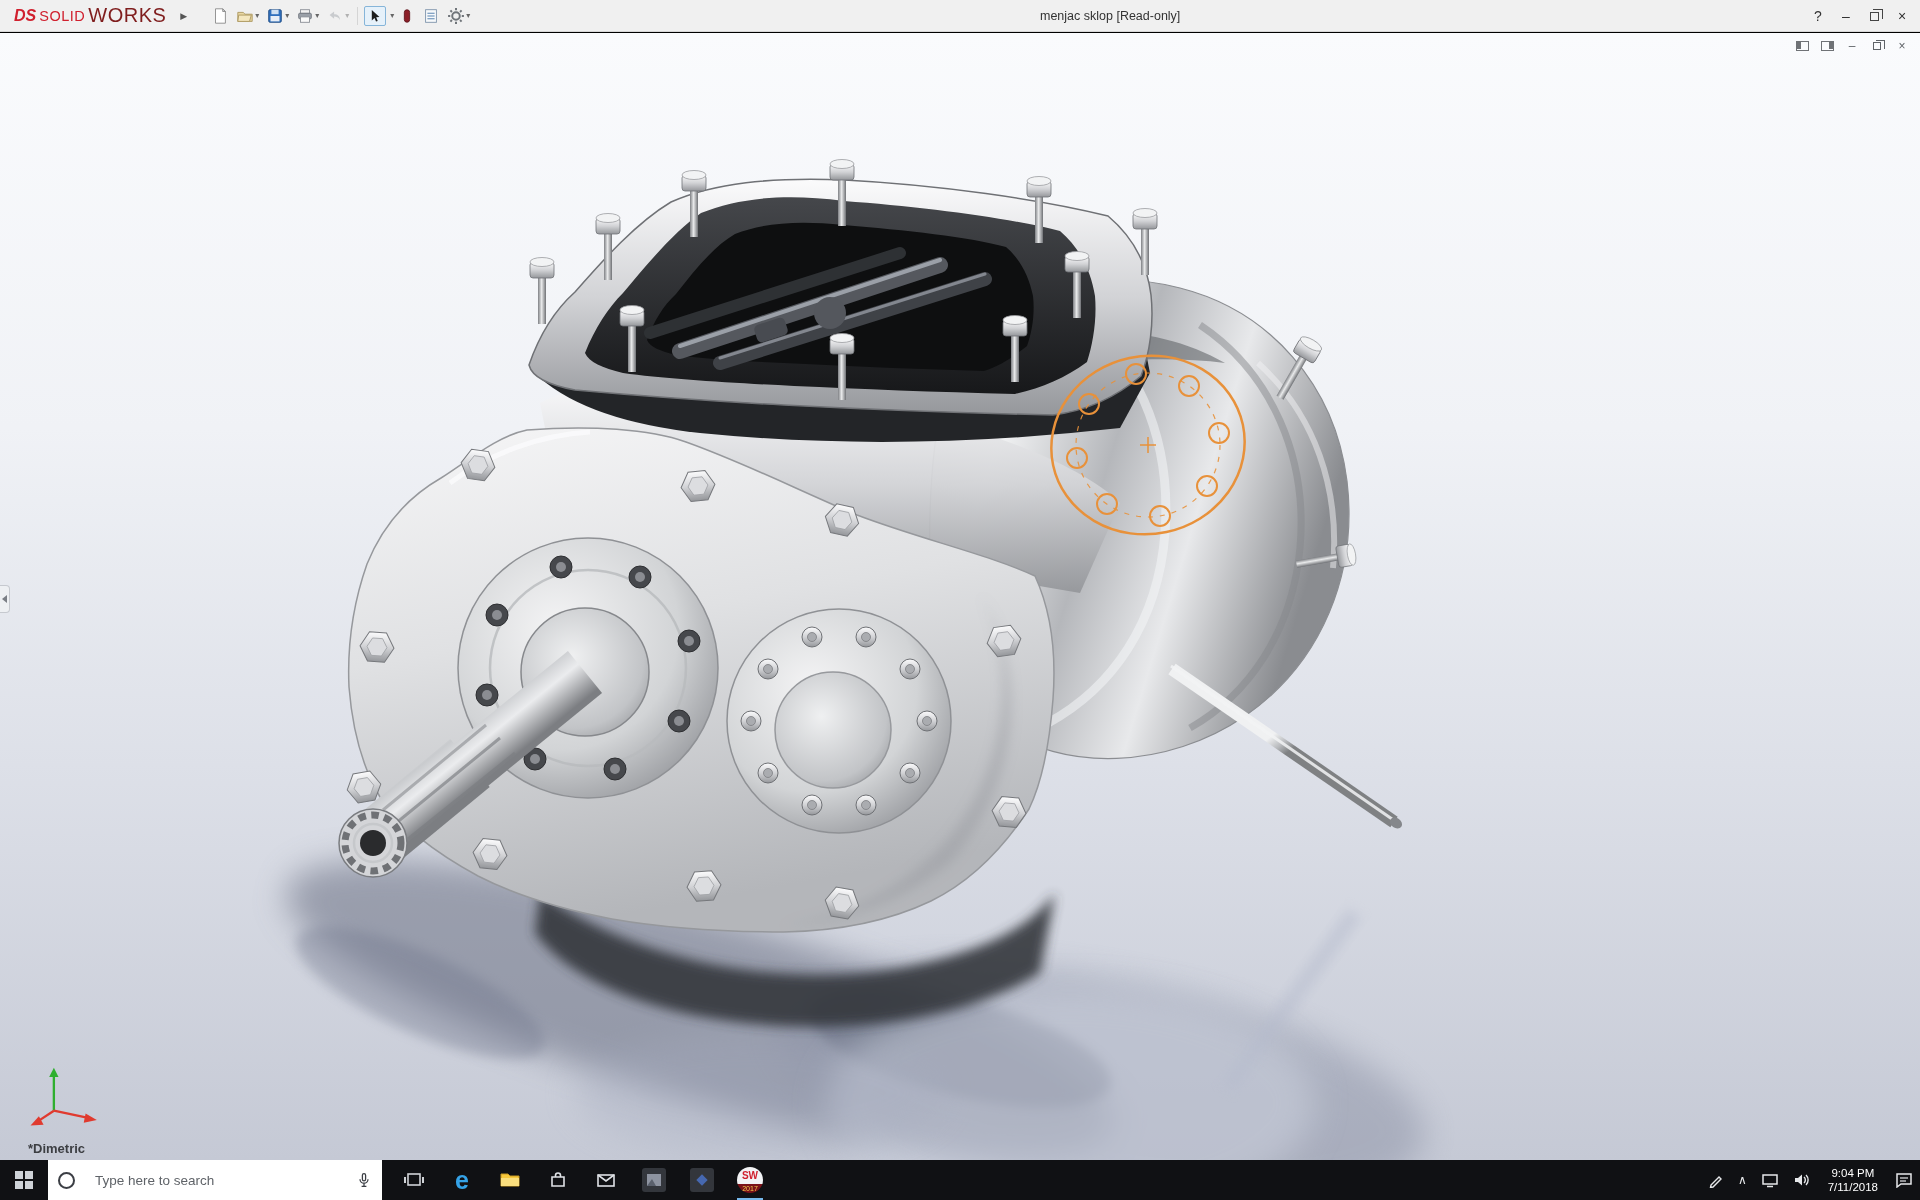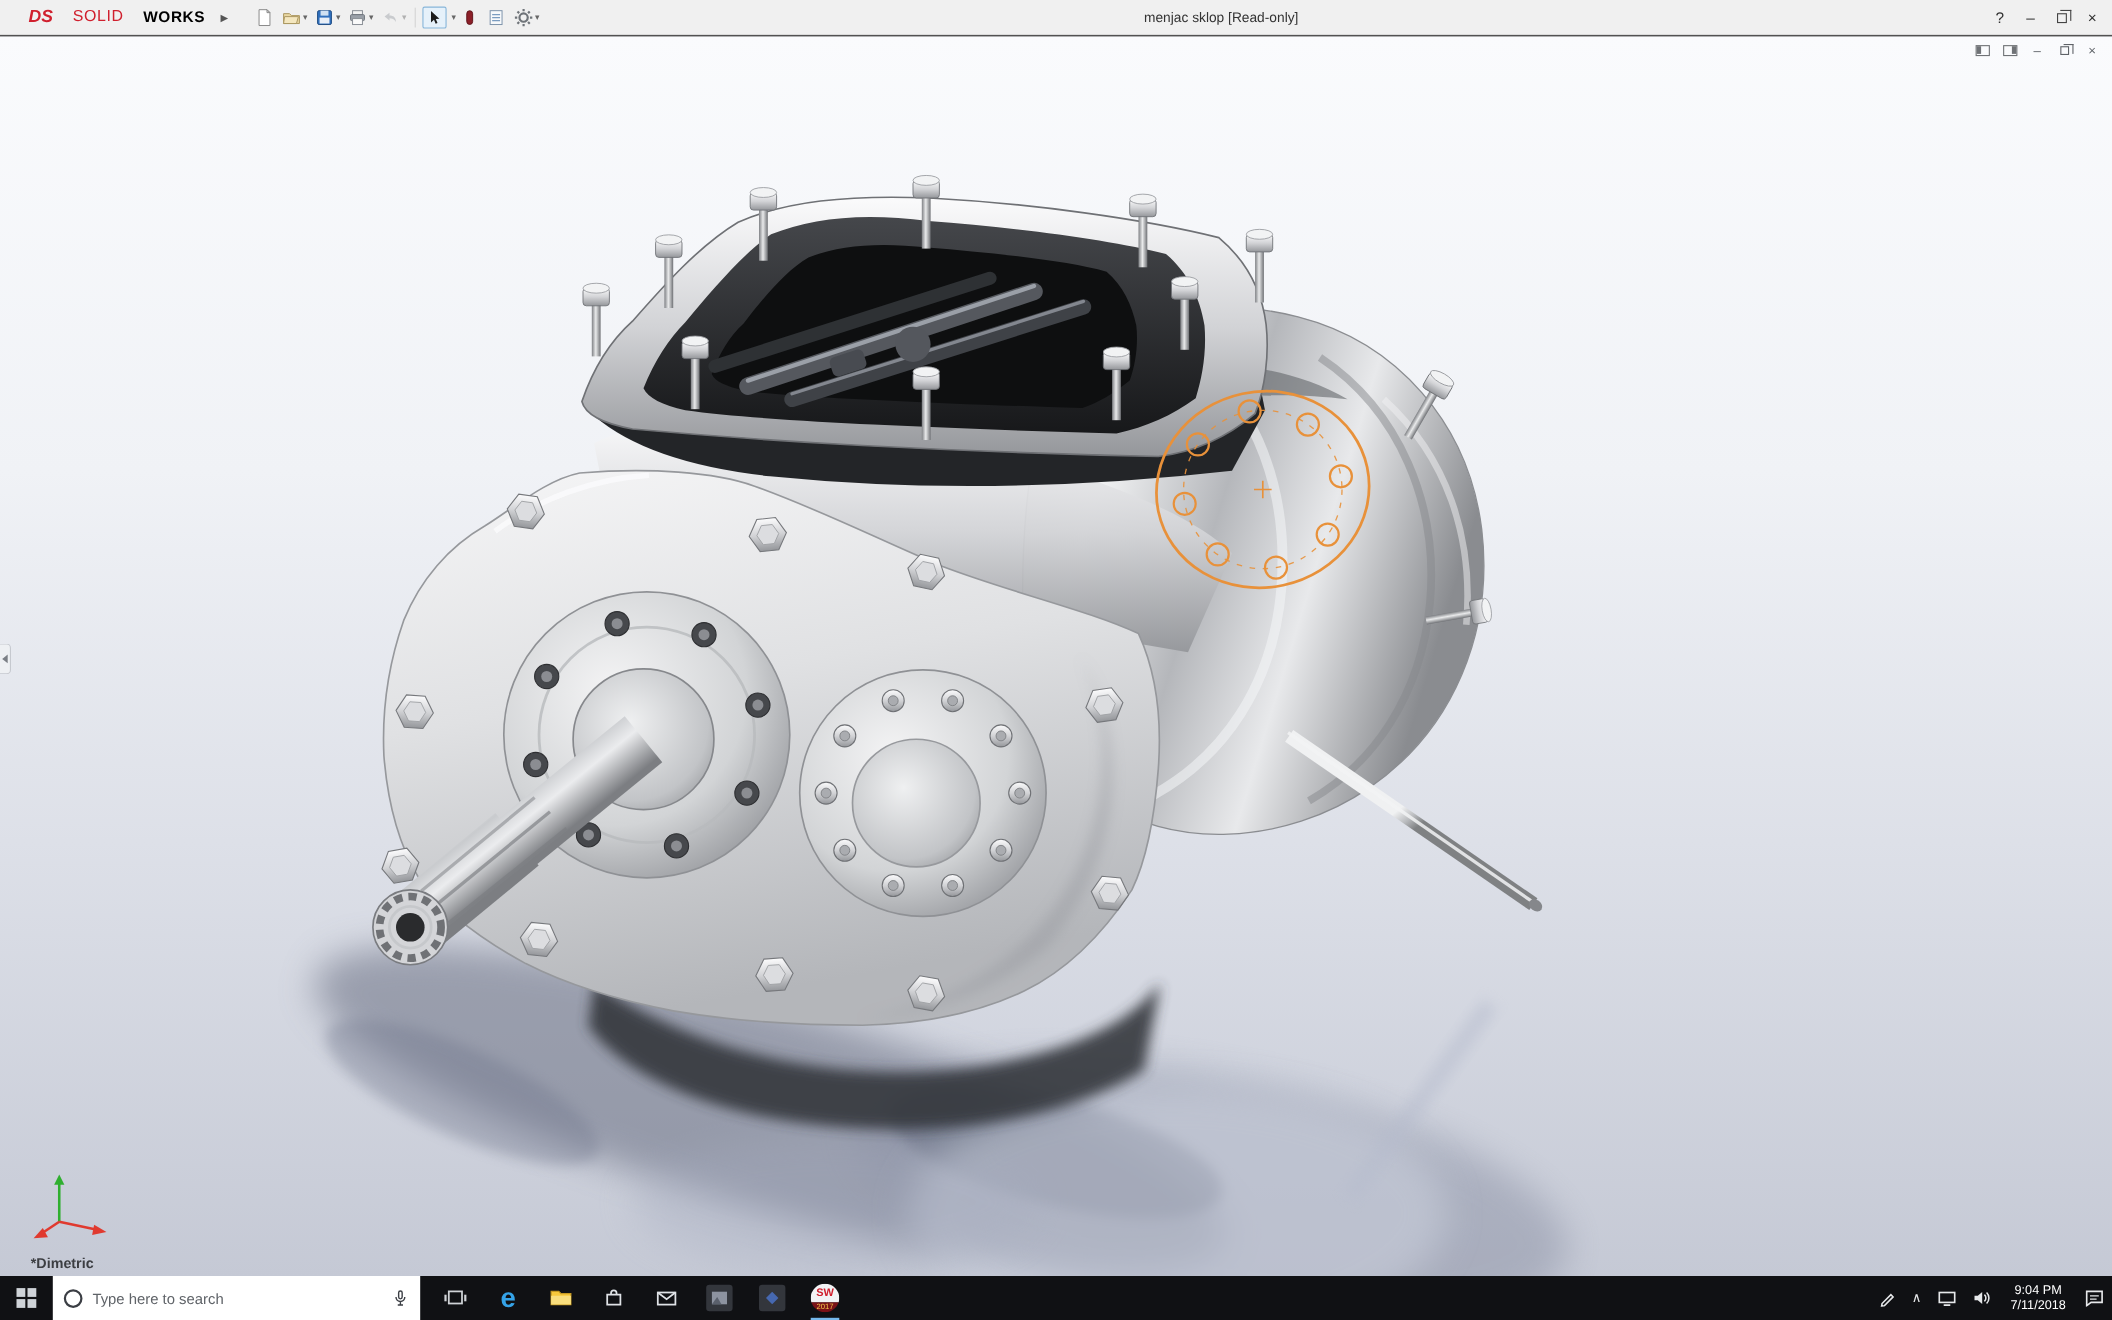--- a/index.html
+++ b/index.html
@@ -3,24 +3,24 @@
 <meta charset="utf-8">
 <style>
   * { box-sizing: border-box; margin: 0; padding: 0; }
   html,body { width:1920px; height:1200px; overflow:hidden; font-family:"Liberation Sans", sans-serif; background:#000; }
   button { background:none; border:none; padding:0; font:inherit; color:inherit; cursor:default; }
 
   .screen { position:relative; width:1920px; height:1200px; }
 
   
   .titlebar { position:absolute; top:0; left:0; width:100%; height:32px; background:#f0f0f0; border-bottom:1px solid #d7d7d7; display:flex; align-items:center; }
-  .brand { display:flex; align-items:flex-start; gap:18px; padding-left:26px; white-space:nowrap; }
+  .brand { display:flex; align-items:center; gap:3px; padding-left:14px; white-space:nowrap; }
   .brand-ds { font-style:italic; font-weight:900; font-size:16px; color:#d0202e; }
   .brand-solid { font-weight:normal; font-size:14.5px; color:#d0202e; letter-spacing:.5px; }
-  .brand-works { font-weight:bold; font-size:14px; color:#000000; letter-spacing:.5px; }
+  .brand-works { font-weight:normal; font-size:20px; color:#7f1d1d; letter-spacing:.5px; }
   .menu-expander { margin-left:14px; font-size:9px; color:#555; }
   .toolbar { display:flex; align-items:center; gap:3px; margin-left:22px; height:32px; }
   .tb { display:flex; align-items:center; padding:2px 2px; border-radius:2px; }
   .tb svg { display:block; }
   .caret { font-size:8px; color:#666; margin-left:1px; }
   .tb.disabled { opacity:.45; }
   .tb.select-tool { border:1px solid #86b5d9; background:#e6f1fa; padding:1px 2px; }
   .tb-sep { width:1px; height:18px; background:#d5d5d5; margin:0 3px; }
   .doc-title { position:absolute; left:1040px; top:0; width:250px; height:32px; line-height:32px; font-size:12.5px; color:#333; white-space:nowrap; }
   .win-controls { position:absolute; right:4px; top:0; height:32px; display:flex; align-items:center; }
@@ -45,21 +45,21 @@
   .panel-tab span { width:0; height:0; border-top:4px solid transparent; border-bottom:4px solid transparent; border-right:5px solid #7a7e85; }
 
   .view-label { position:absolute; left:28px; bottom:4px; font-size:13px; font-weight:bold; color:#3c3e42; }
   .triad { position:absolute; left:24px; bottom:30px; width:84px; height:76px; }
 
   
   .taskbar { position:absolute; bottom:0; left:0; width:1920px; height:40px; background:#101114; display:flex; align-items:stretch; color:#e6e8ea; }
   .tb-start { width:48px; display:flex; align-items:center; justify-content:center; }
   .start-logo { display:grid; grid-template-columns:8px 8px; grid-template-rows:8px 8px; gap:1.5px; }
   .start-logo i { background:#cfd3d8; }
-  .search-box { width:334px; background:#ffffff; display:flex; align-items:center; padding:0 10px; gap:9px; }
+  .search-box { width:334px; background:#ffffff; display:flex; align-items:center; padding:0 10px; gap:20px; }
   .cortana-ring { width:17px; height:17px; border:2.5px solid #3b3e44; border-radius:50%; flex:none; }
   .search-box input { flex:1; border:none; outline:none; font-size:13.5px; color:#444; background:transparent; font-family:"Liberation Sans",sans-serif; }
   .search-box input::placeholder { color:#5f6368; }
   .tb-apps { display:flex; align-items:stretch; margin-left:8px; }
   .tb-app { width:48px; display:flex; align-items:center; justify-content:center; position:relative; }
   .edge-e { font-size:25px; font-weight:bold; color:#35a3e8; line-height:1; }
   .sw-icon { width:26px; height:26px; display:flex; flex-direction:column; border-radius:13px; overflow:hidden; }
   .sw-top { flex:1; background:#f2f3f5; color:#d0202e; font-weight:bold; font-size:10px; display:flex; align-items:center; justify-content:center; }
   .sw-bottom { height:9px; background:#7a1218; color:#f4c84a; font-size:7px; display:flex; align-items:center; justify-content:center; }
   .run-indicator { position:absolute; bottom:0; left:11px; width:26px; height:2px; background:#76b9ed; }

